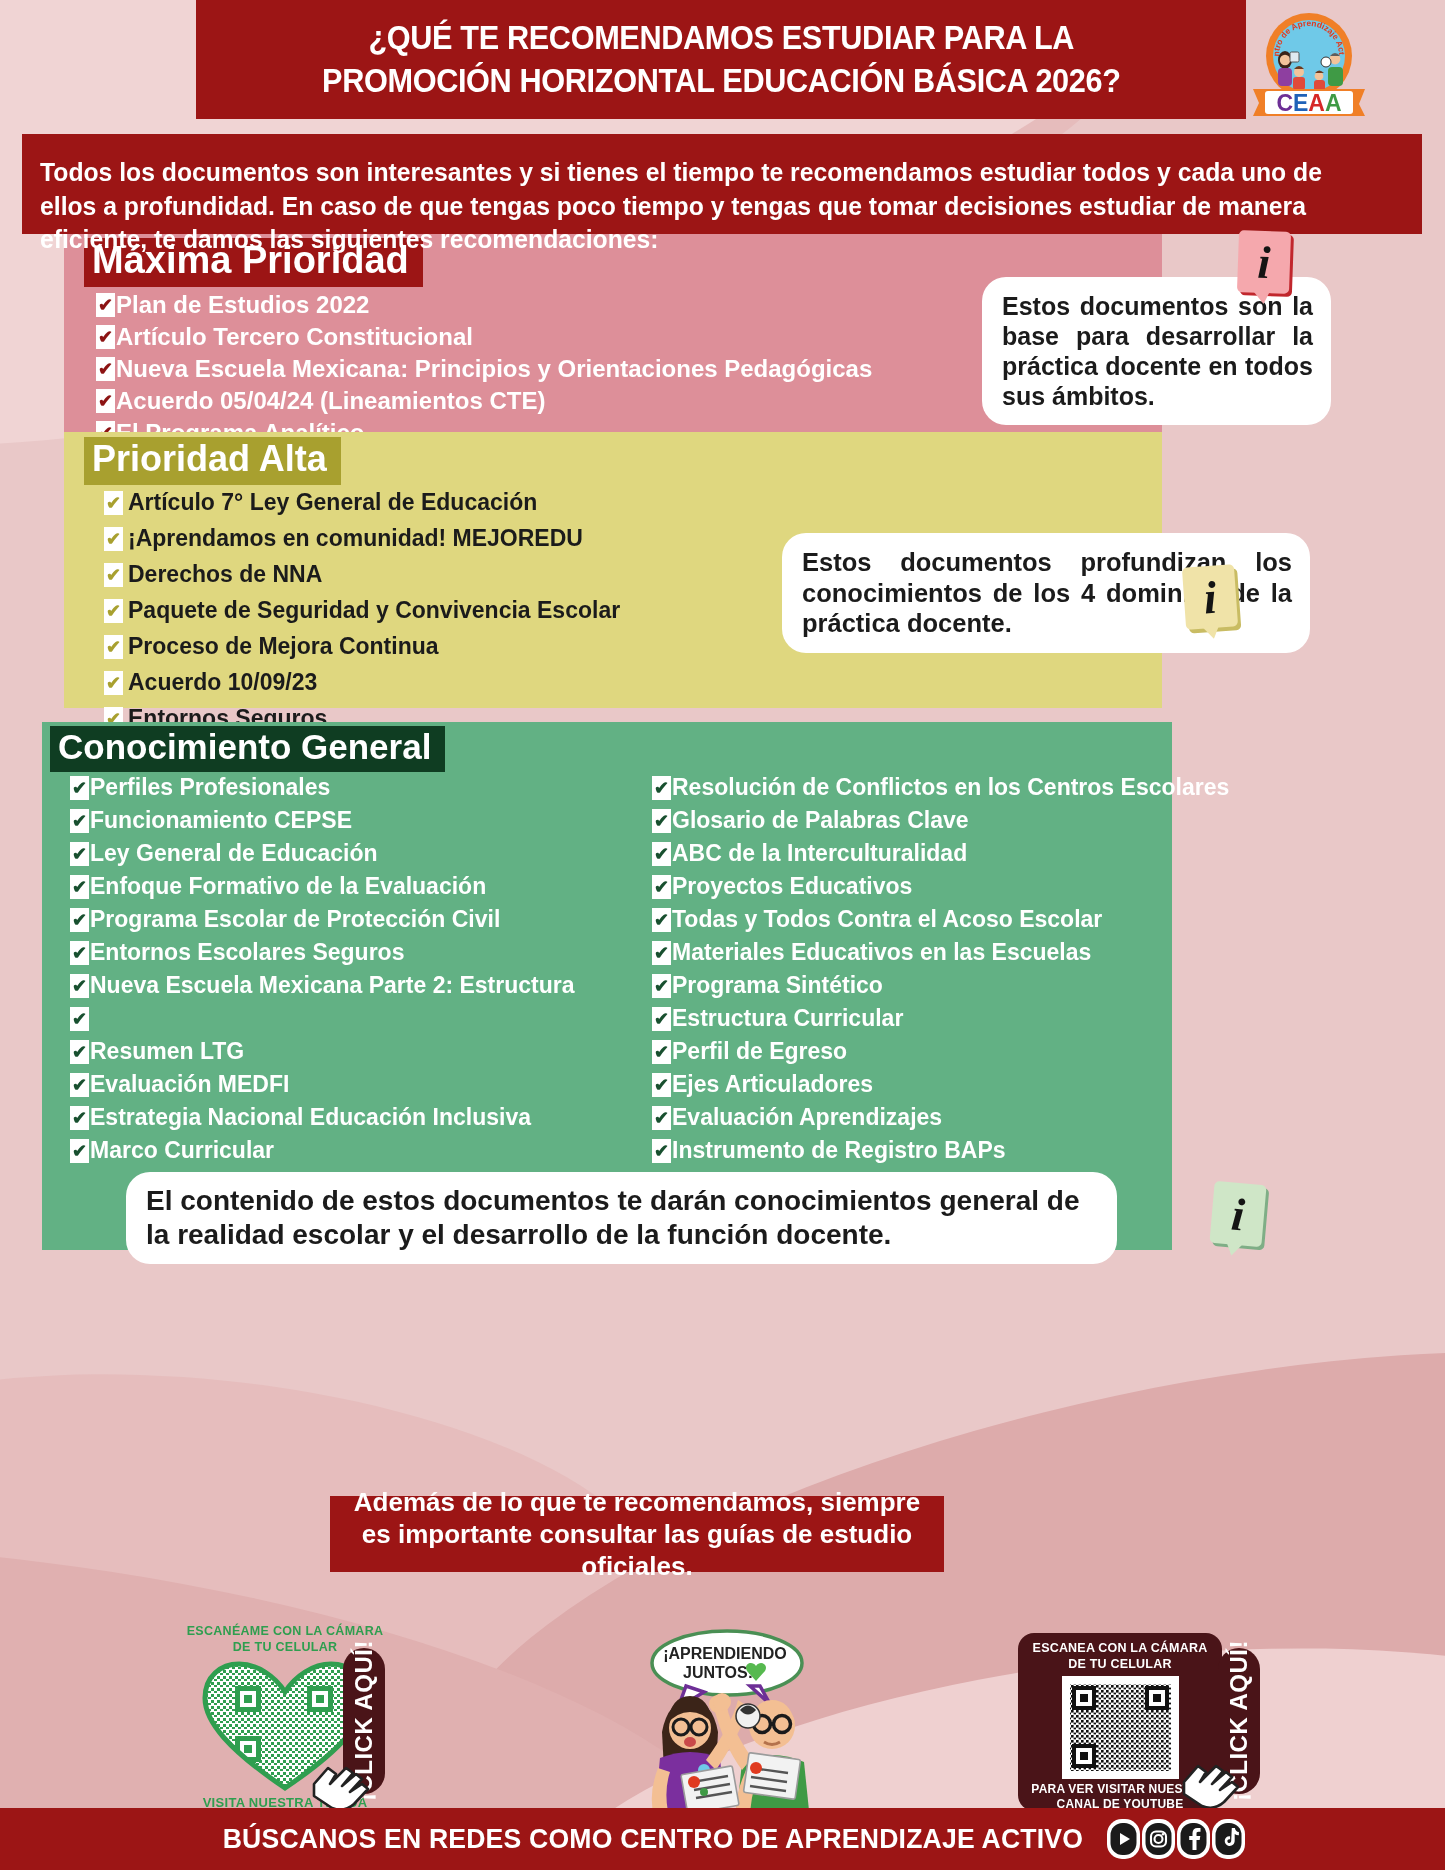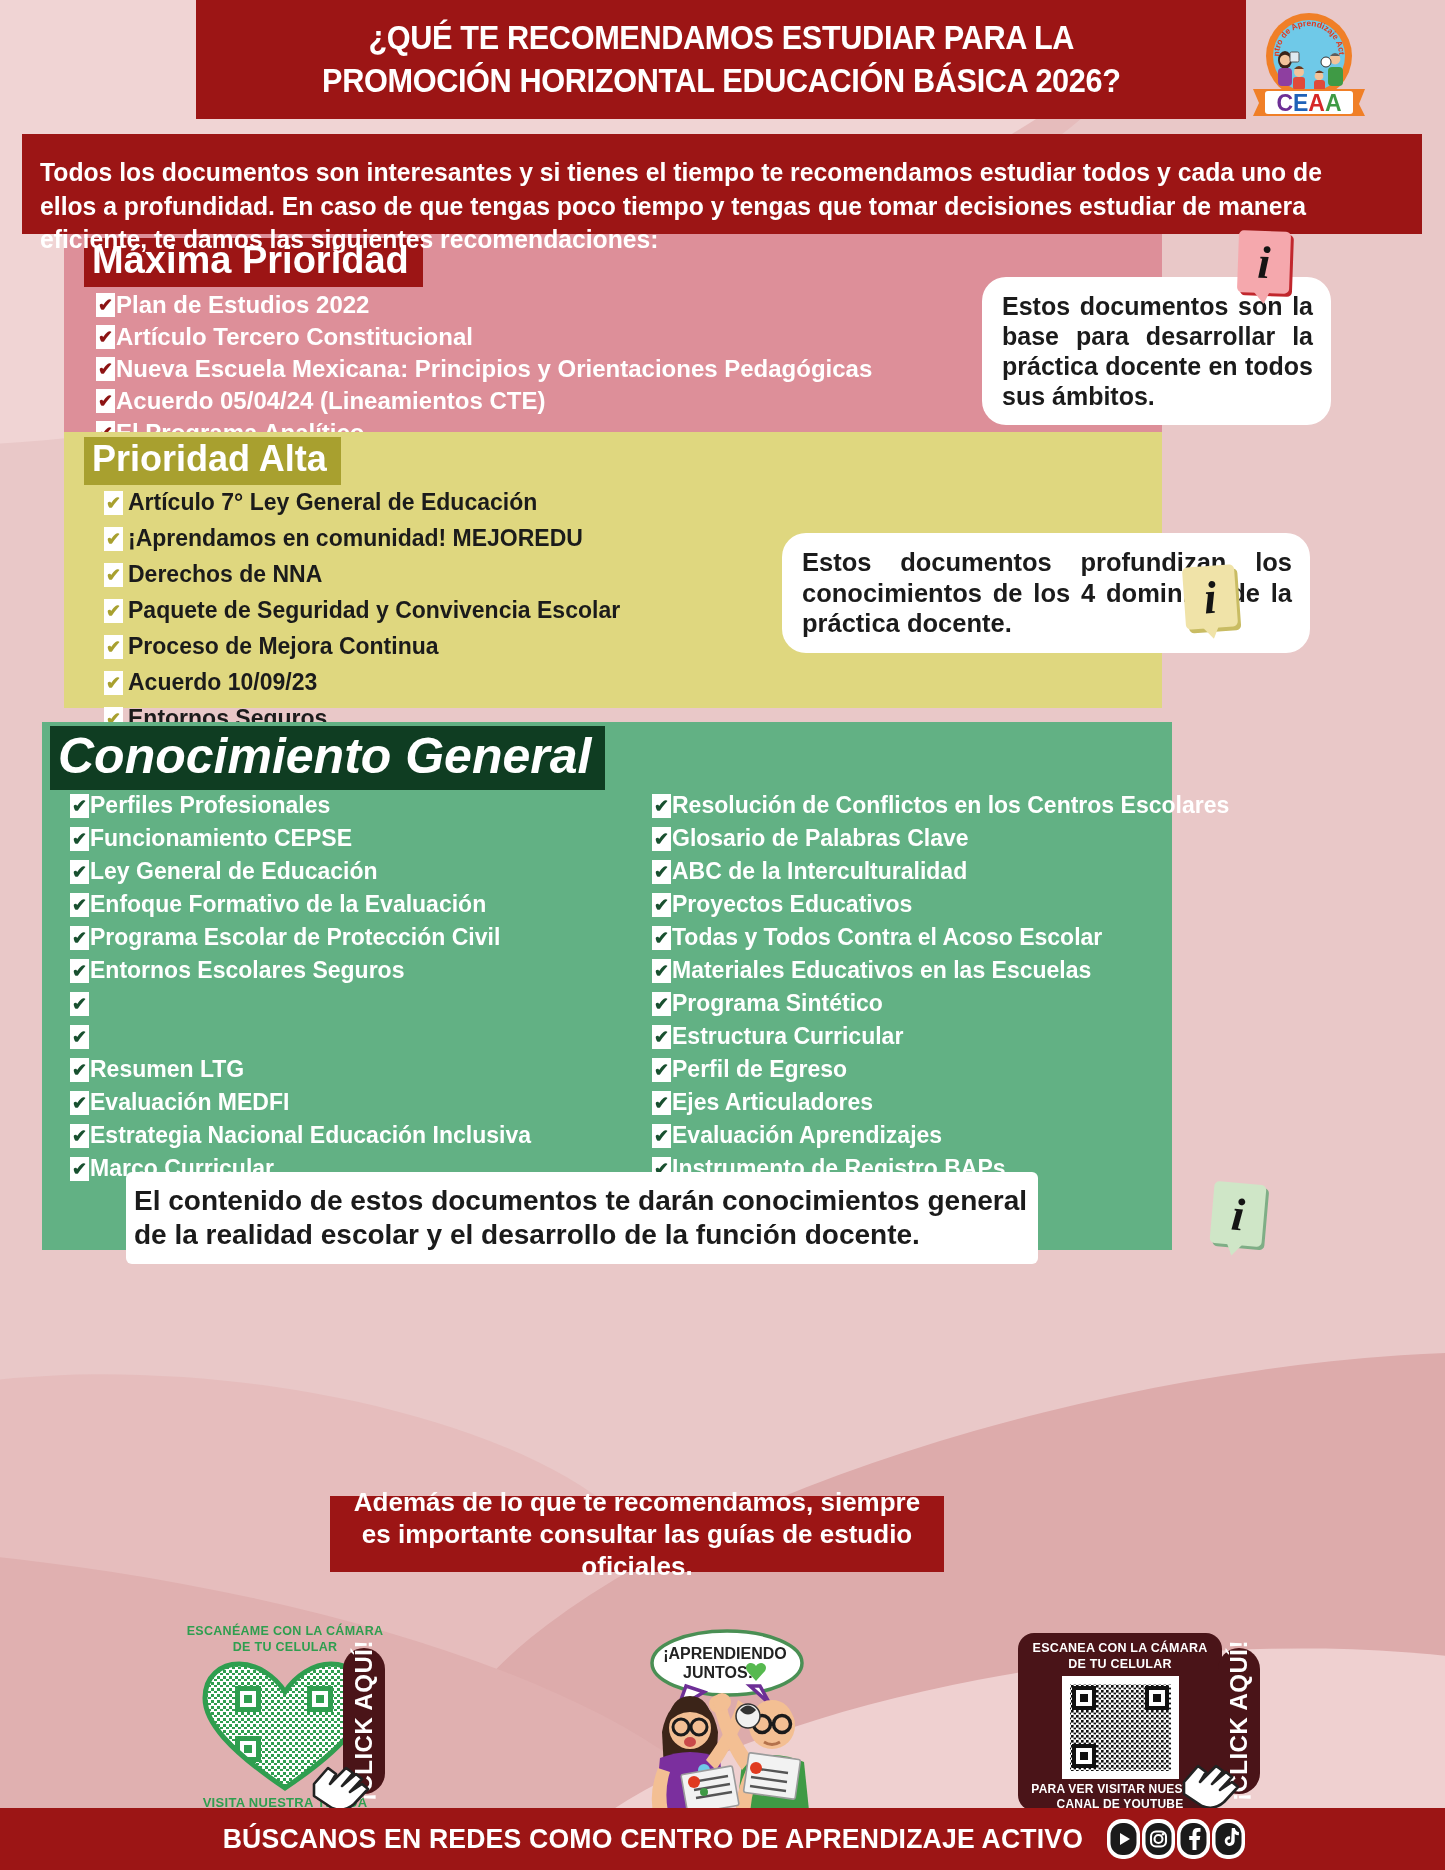--- a/index.html
+++ b/index.html
@@ -85,21 +85,21 @@
 
   .sec-title {
     display: inline-block;
     font-family: "Liberation Sans Narrow", "Liberation Sans", sans-serif;
     font-weight: bold;
     color: #fff;
     padding: 1px 14px 5px 8px;
   }
   .title-max  { background:#9c1515; font-size: 38px; margin: 4px 0 0 20px; }
   .title-alta { background:#a8a02f; font-size: 36px; margin: 5px 0 0 20px; }
-  .title-gen  { background:#0f3d22; font-size: 50px; margin: 4px 0 0 8px; font-style: italic; }
+  .title-gen  { background:#0f3d22; font-size: 35px; margin: 4px 0 0 8px; }
 
   ul.list { list-style: none; margin: 0; padding: 0; }
   ul.list li {
     display: flex; align-items: flex-start; gap: 1px;
     font-family: "Liberation Sans Narrow", "Liberation Sans", sans-serif;
     font-weight: bold;
     white-space: nowrap;
   }
   .chk {
     flex: 0 0 auto;
@@ -128,21 +128,21 @@
   .callout {
     position: absolute; background: #fff; border-radius: 24px;
     padding: 14px 18px 14px 20px; z-index: 7;
     color: #1b1b1b; font-weight: bold;
   }
   .callout p { text-align: justify; text-align-last: left; }
   .co1 { left: 982px; top: 277px; width: 349px; }
   .co1 p { font-size: 25px; line-height: 1.2; }
   .co2 { left: 782px; top: 533px; width: 528px; }
   .co2 p { font-size: 25.5px; line-height: 1.2; }
-  .co3 { left: 126px; top: 1172px; width: 912px; padding: 12px 8px; border-radius: 6px; }
+  .co3 { left: 126px; top: 1172px; width: 991px; padding: 12px 20px; }
   .co3 p {
     font-family: "Liberation Sans Narrow", "Liberation Sans", sans-serif;
     font-size: 28px; line-height: 1.22; text-align: left;
   }
 
   .ibadge {
     position: absolute; z-index: 8;
     width: 52px; height: 62px;
     display: flex; align-items: center; justify-content: center;
     font-family: "Liberation Serif", serif;
@@ -374,20 +374,21 @@
           <li>
               <span class="chk">✔</span>
               <span>Programa Escolar de Protección Civil</span>
             </li>
           <li>
               <span class="chk">✔</span>
               <span>Entornos Escolares Seguros</span>
             </li>
           <li>
               <span class="chk">✔</span>
+              <span>Nueva Escuela Mexicana Parte 2: Estructura</span>
             </li>
           <li>
               <span class="chk">✔</span>
             </li>
           <li>
               <span class="chk">✔</span>
               <span>Resumen LTG</span>
             </li>
           <li>
               <span class="chk">✔</span>

